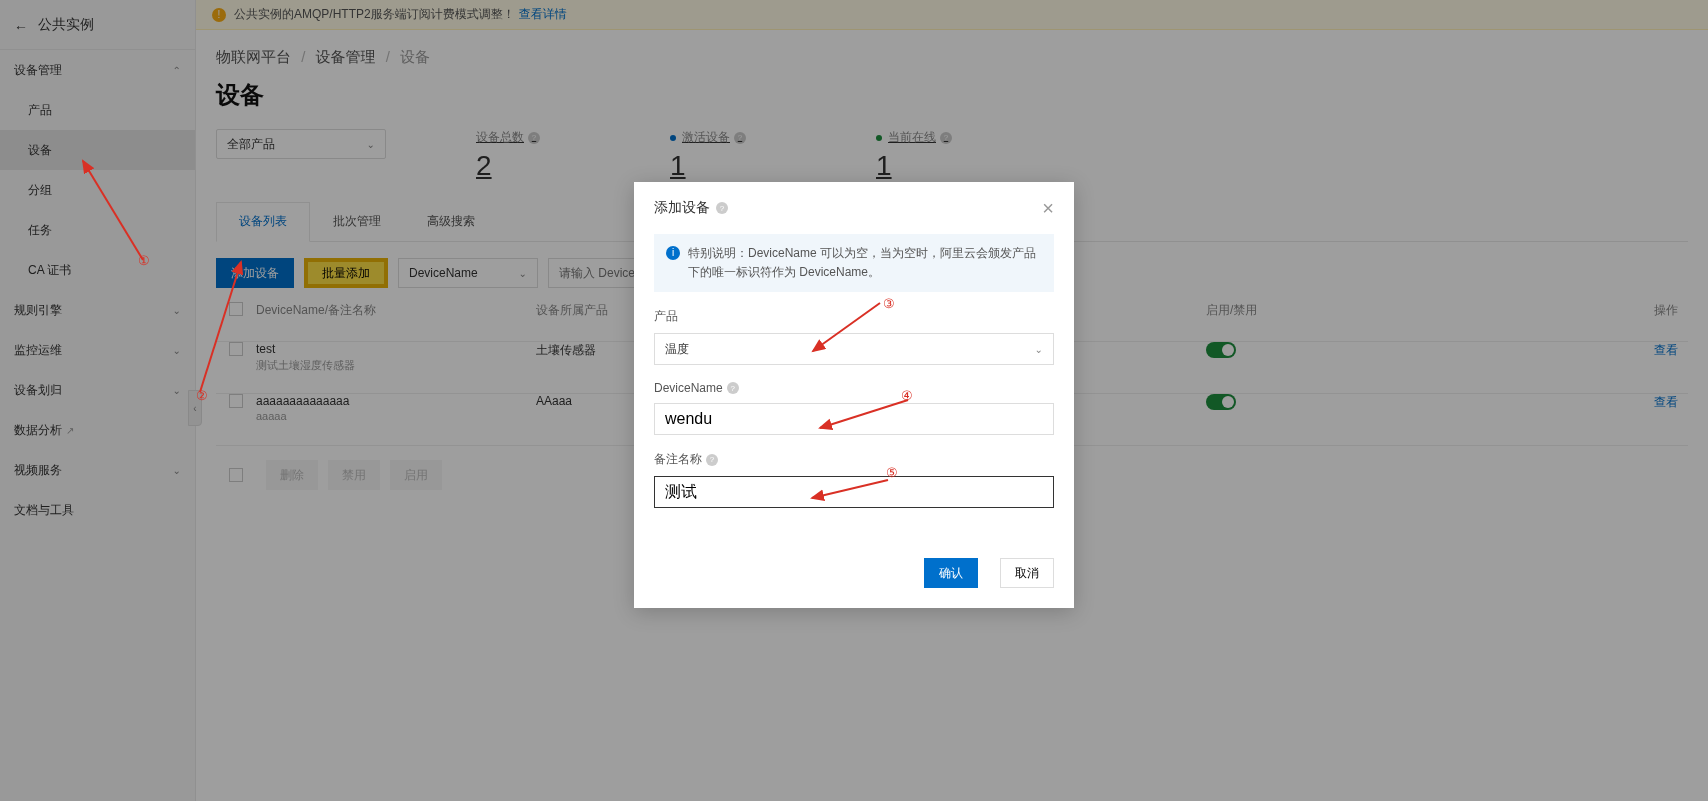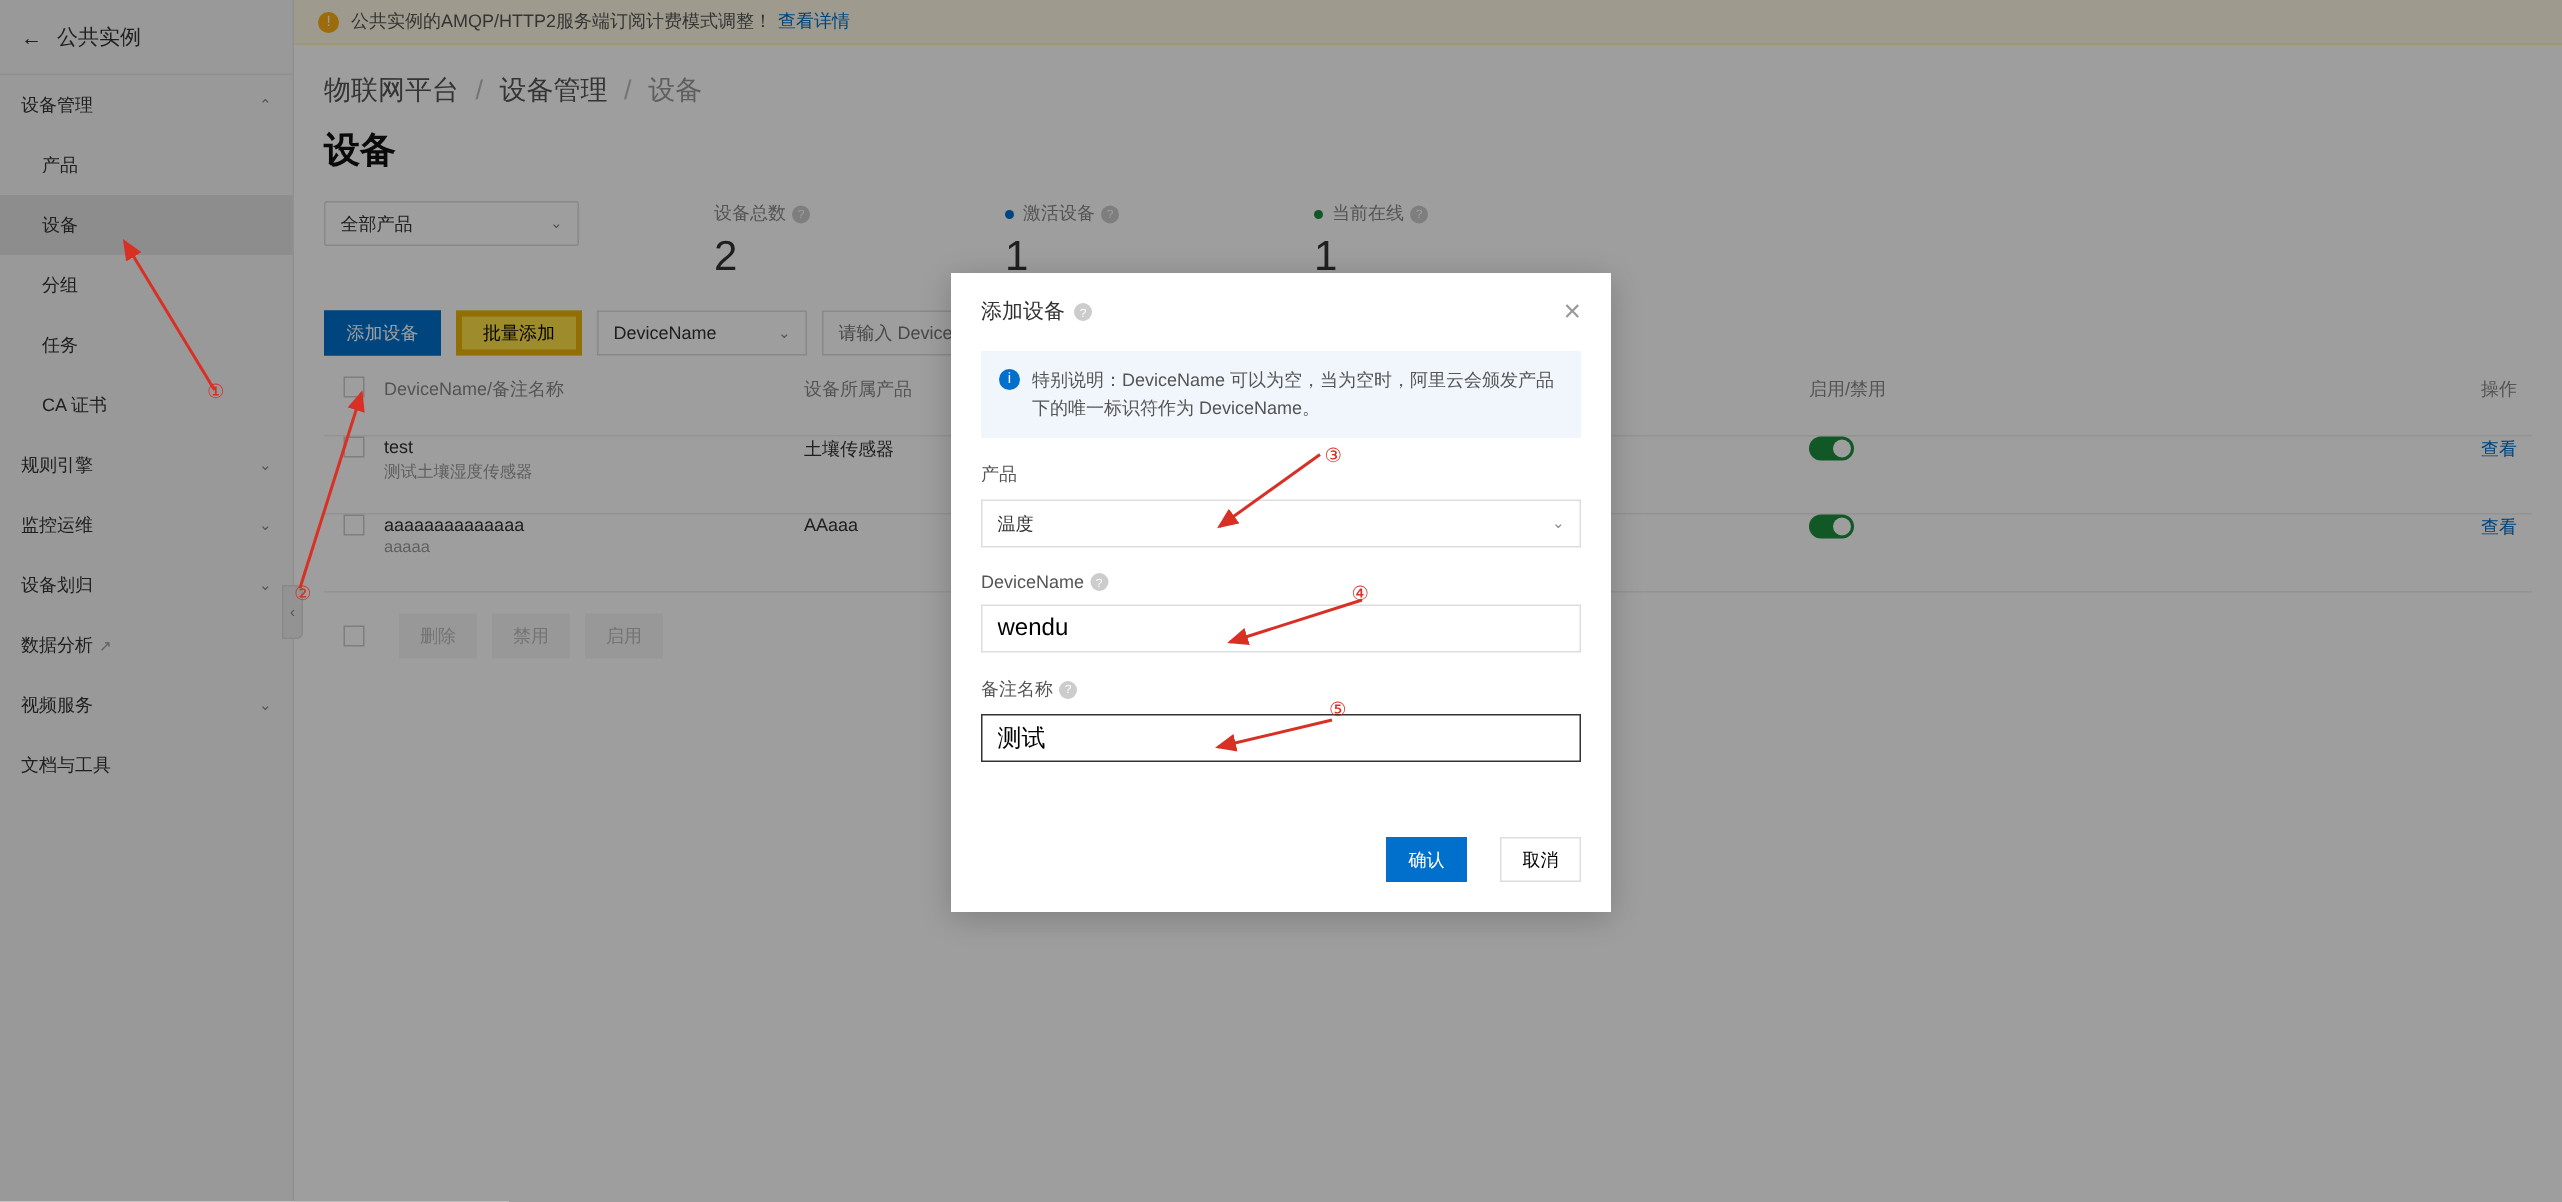--- a/index.html
+++ b/index.html
@@ -123,21 +123,21 @@
     .notice-link {
       color: #0070cc;
       margin-left: 4px;
       cursor: pointer;
     }
     .content {
       padding: 18px 20px;
     }
     .breadcrumb {
       color: #999;
-      font-size: 18px;
+      font-size: 15px;
       margin-bottom: 12px;
     }
     .breadcrumb span {
       color: #555;
       cursor: pointer;
     }
     .breadcrumb .sep {
       margin: 0 6px;
       color: #bbb;
     }
@@ -166,20 +166,21 @@
       align-items: center;
       justify-content: space-between;
       padding: 0 10px;
       cursor: pointer;
       margin-right: 90px;
       font-size: 12px;
     }
 
     .stat-block {
       margin-right: 130px;
+      text-decoration: underline;
     }
     .stat-label {
       font-size: 12px;
       color: #888;
       display: flex;
       align-items: center;
       margin-bottom: 4px;
     }
     .help-icon {
       width: 12px;
@@ -550,20 +551,25 @@
       <div class="stat-block">
         <div class="stat-label">
           <span class="status-dot dot-green"></span>
           <span>当前在线</span>
           <span class="help-icon">?</span>
         </div>
         <div class="stat-value">1</div>
       </div>
     </div>
 
+    <div class="tabs">
+      <div class="tab active"><span>设备列表</span></div>
+      <div class="tab"><span>批次管理</span></div>
+      <div class="tab"><span>高级搜索</span></div>
+    </div>
 
     <div class="toolbar">
       <button class="btn primary">
           <span>添加设备</span>
         </button>
       <button class="btn">
           <span>批量添加</span>
         </button>
       <div class="filter-select">
         <span>DeviceName</span>

